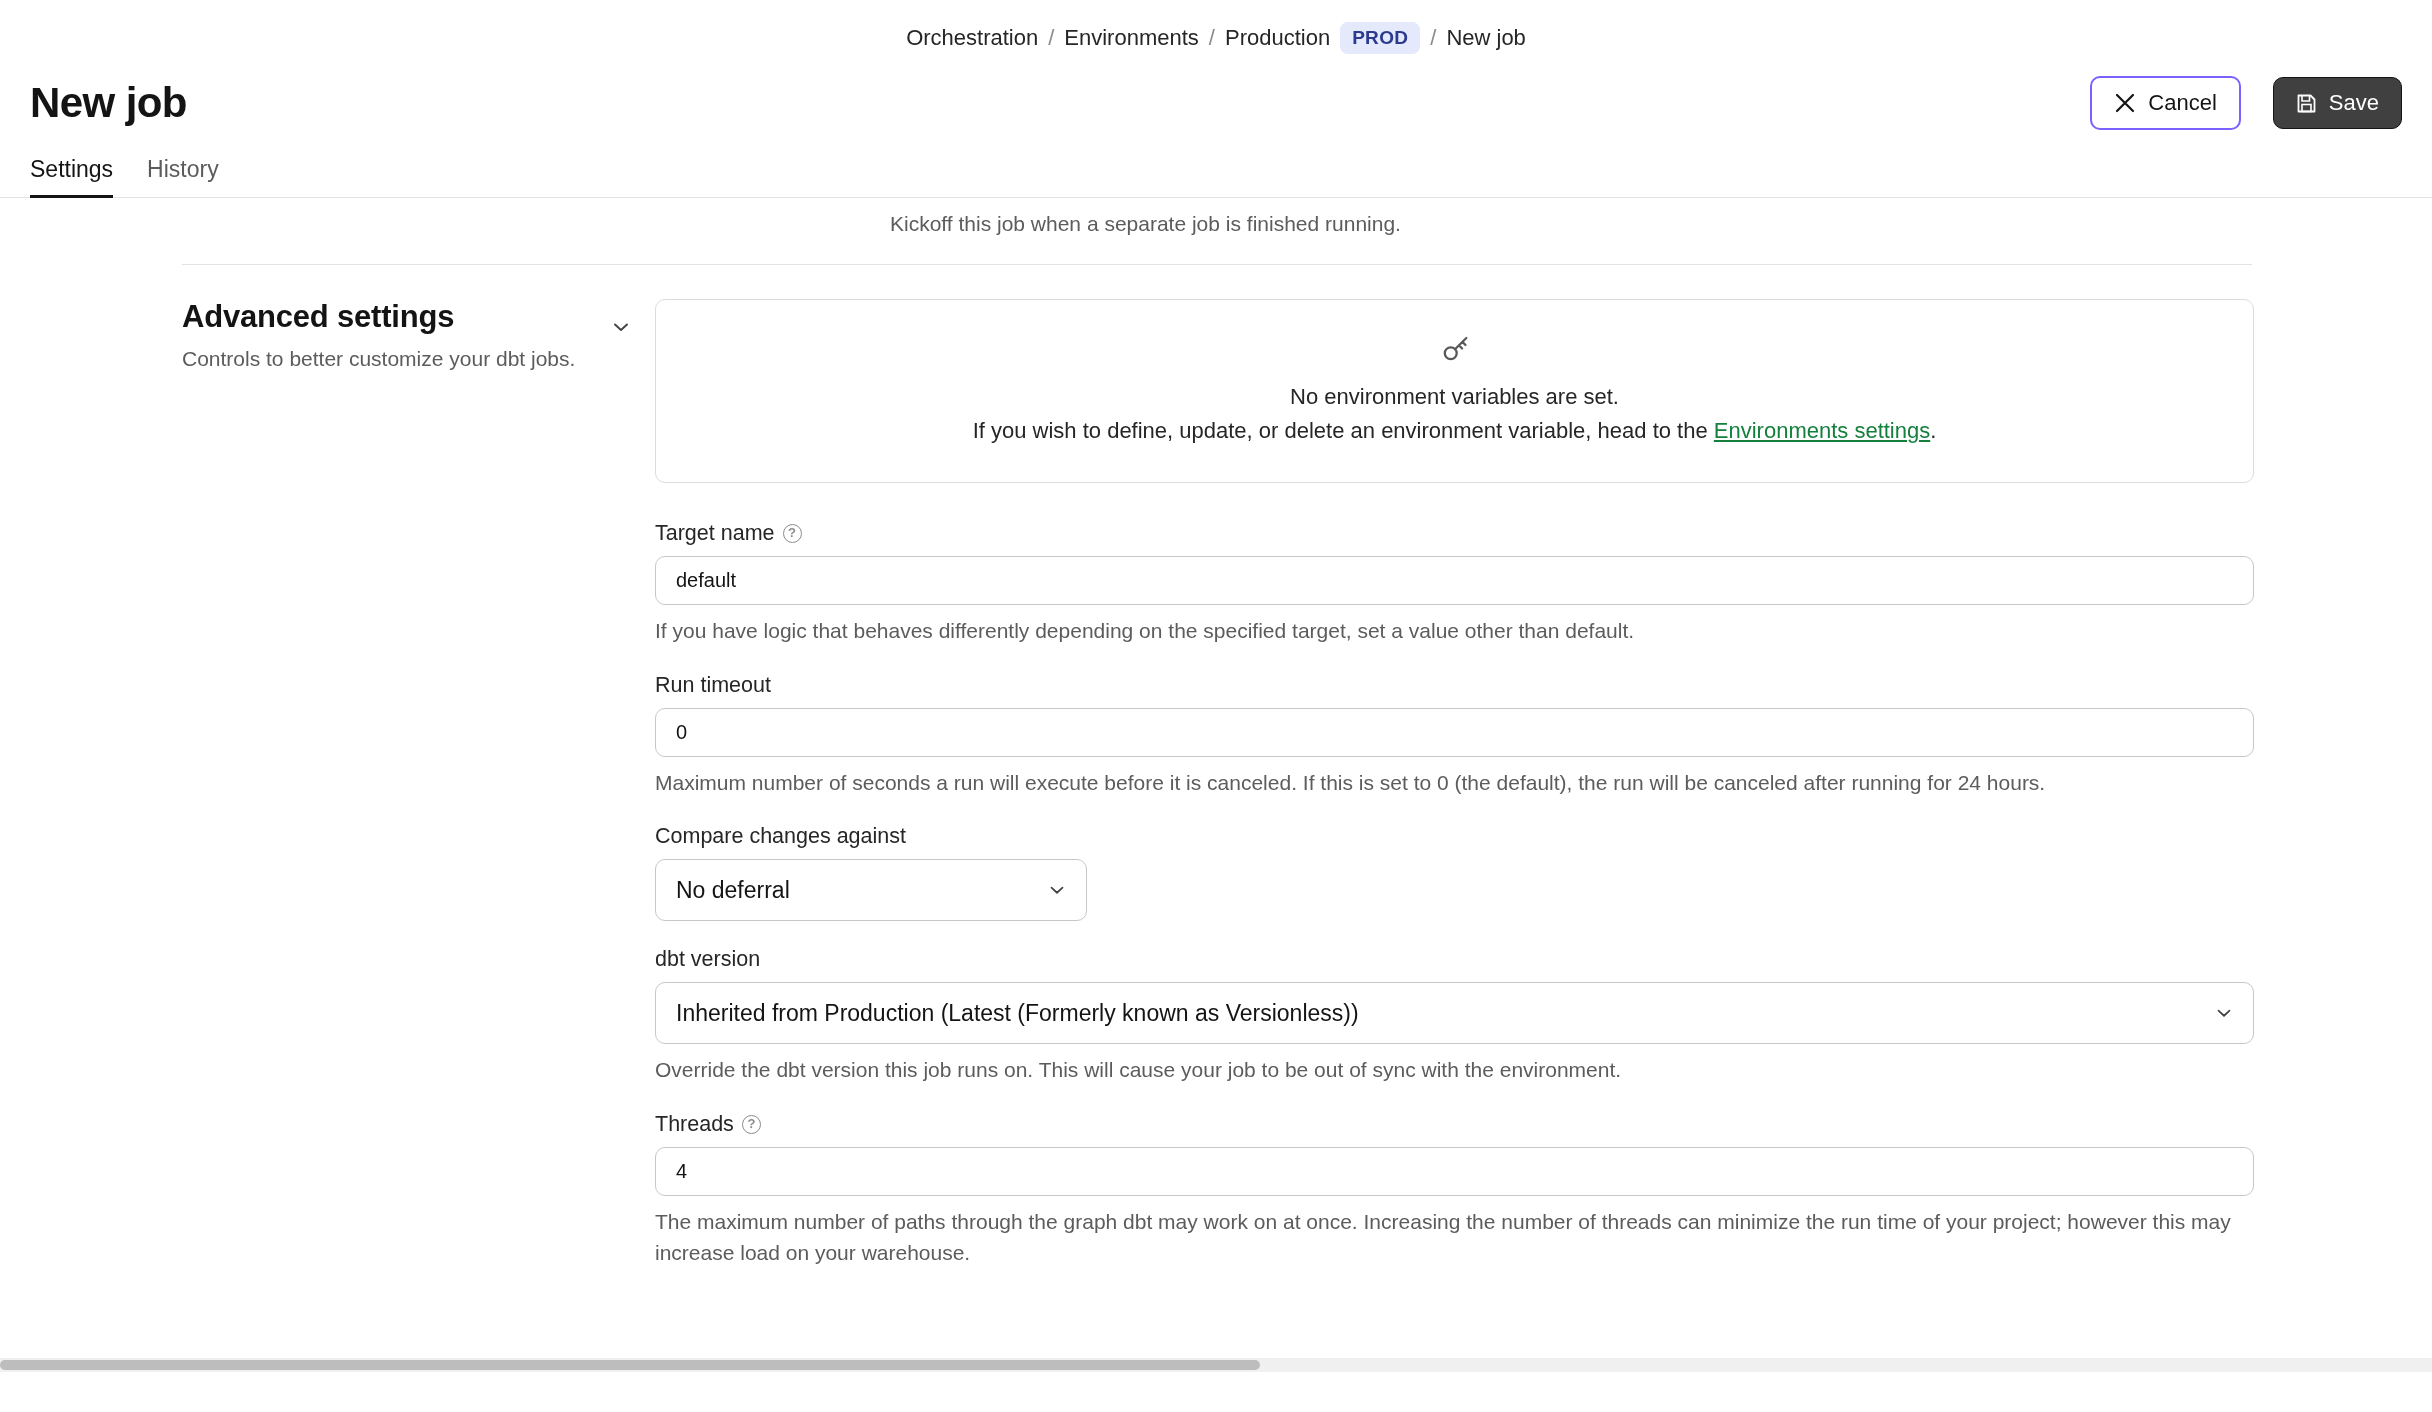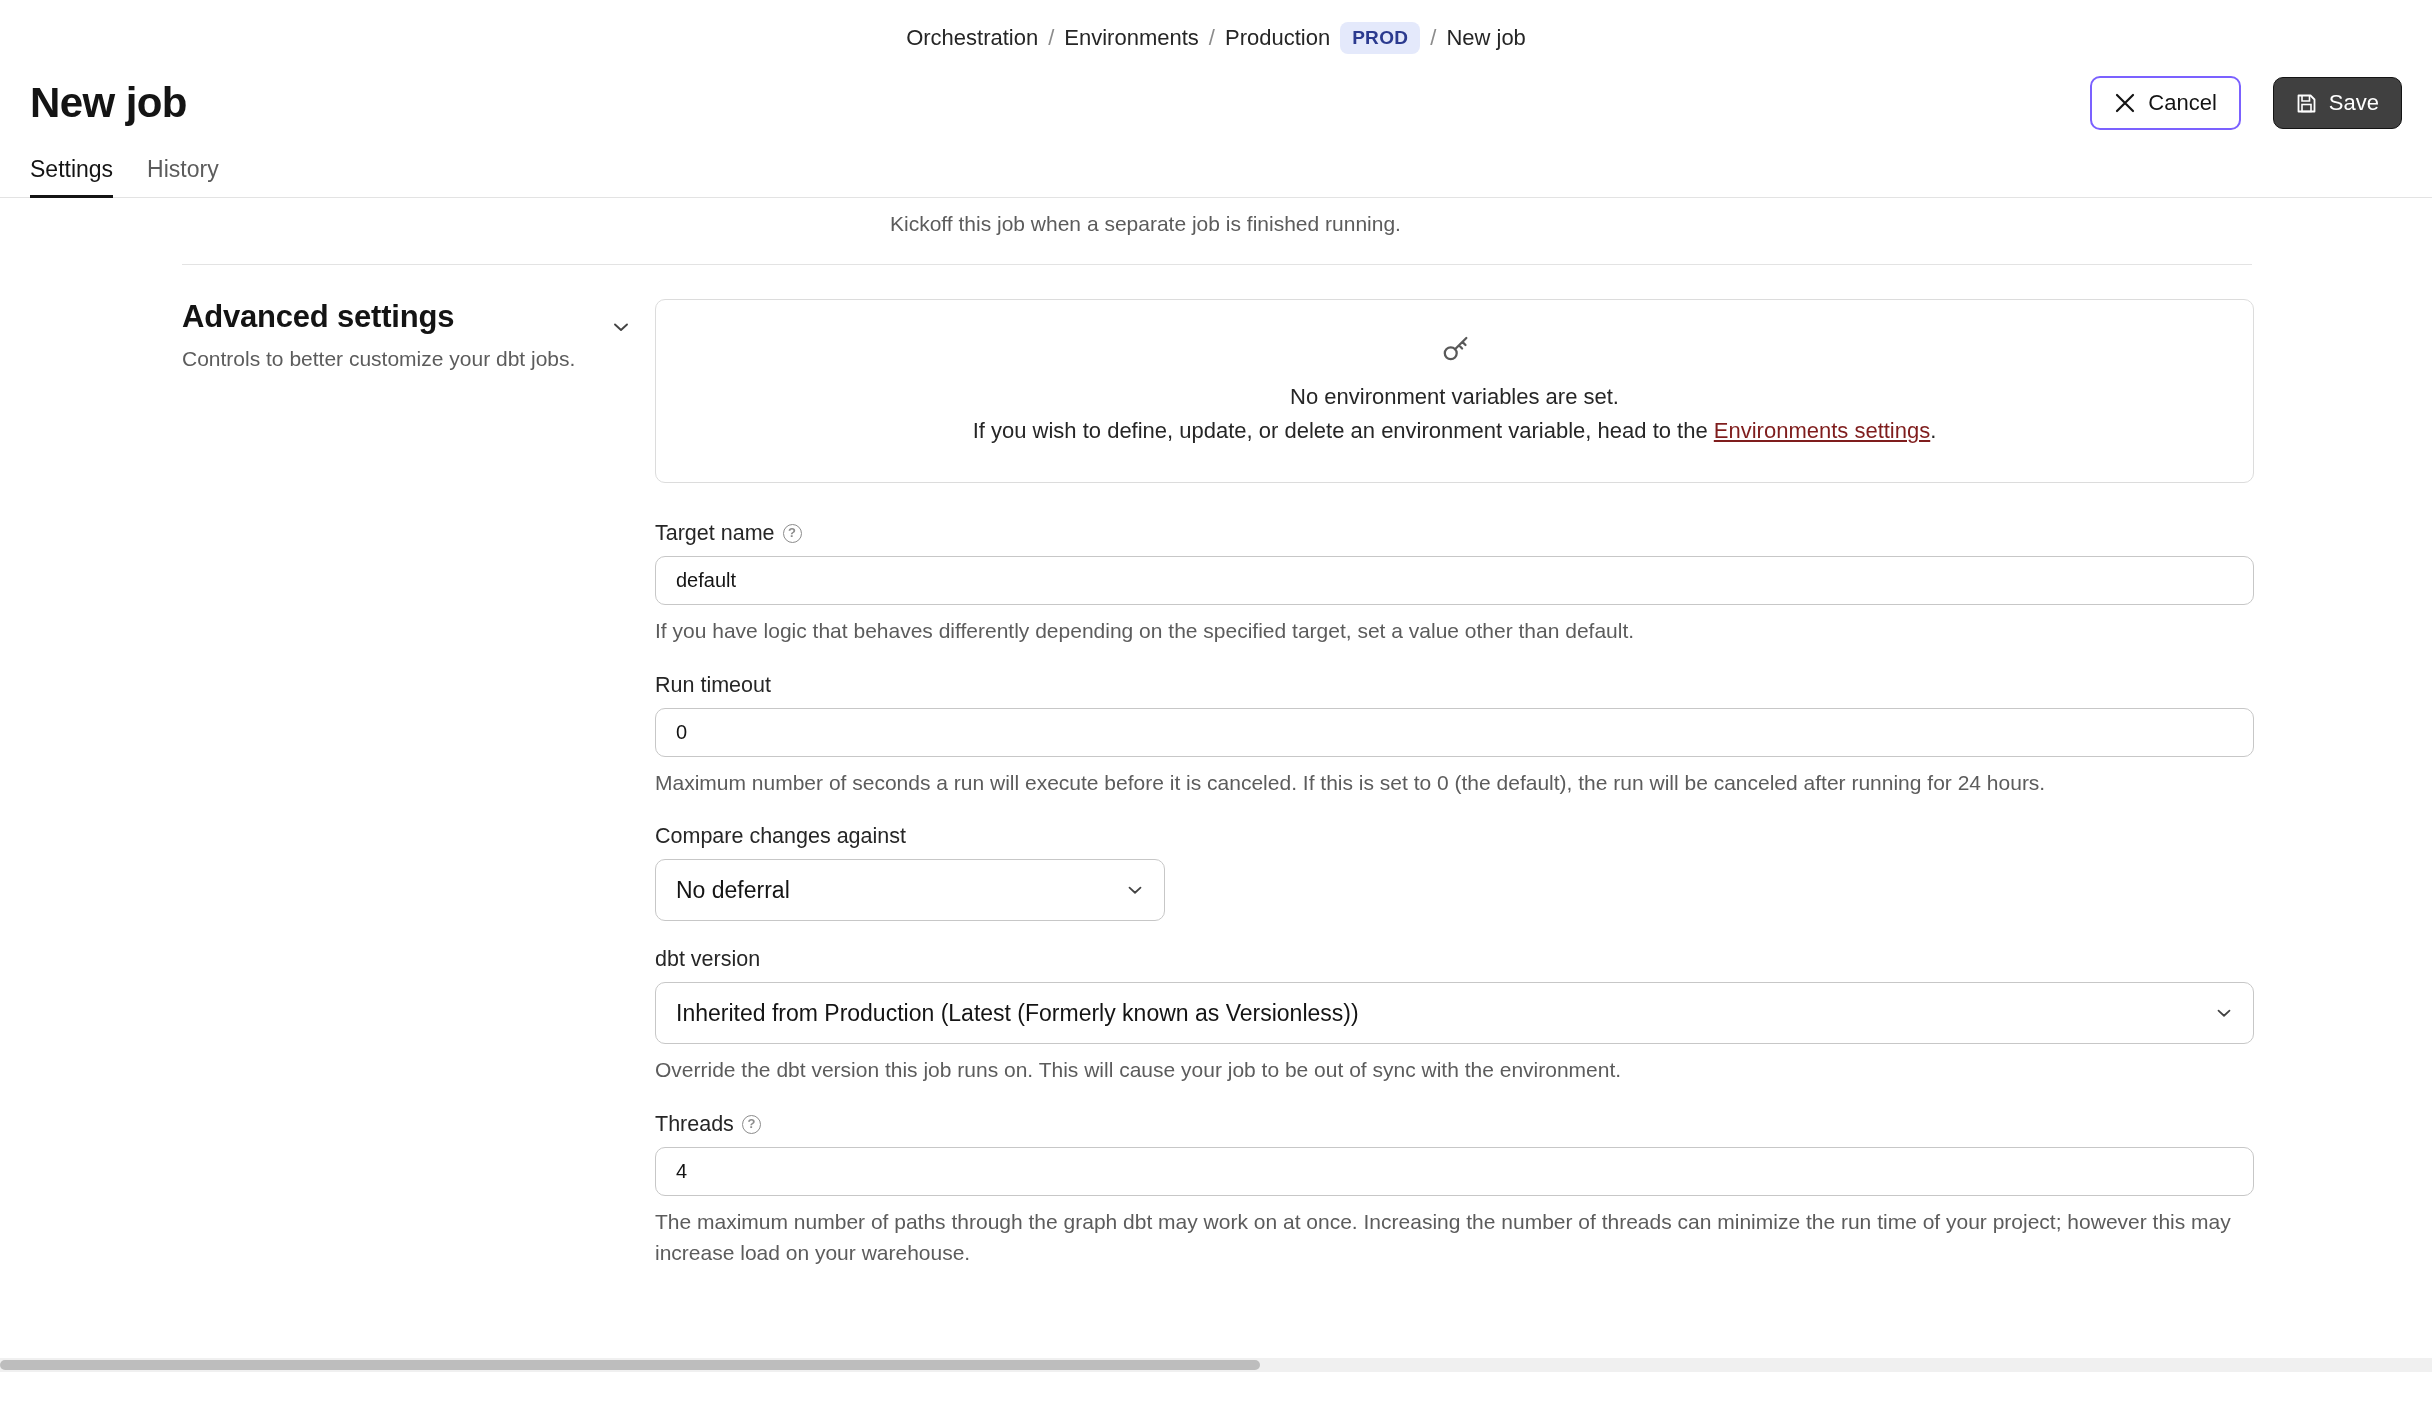--- a/index.html
+++ b/index.html
@@ -154,21 +154,21 @@
     text-align: center;
     margin-bottom: 38px;
   }
   .envvar-box .key-icon { color: #595959; margin-bottom: 10px; }
   .envvar-line {
     font-size: 22px;
     color: #262626;
     line-height: 1.55;
   }
   .envvar-line a {
-    color: #7f1d1d;
+    color: #15803d;
     text-decoration: underline;
   }
 
   .field { margin-bottom: 26px; }
   .field-label {
     display: flex;
     align-items: center;
     gap: 8px;
     font-size: 21.5px;
     color: #262626;
@@ -211,21 +211,21 @@
     height: 62px;
     display: flex;
     align-items: center;
     justify-content: space-between;
     padding: 0 18px 0 20px;
     font-size: 23px;
     color: #141414;
     background: #fff;
     cursor: pointer;
   }
-  .select.narrow { width: 510px; }
+  .select.narrow { width: 432px; }
   .select .chev { color: #434343; display: flex; }
 
   .scrollbar-track {
     position: absolute;
     left: 0; right: 0; bottom: 0;
     height: 14px;
     background: #f0f0f0;
   }
   .scrollbar-thumb {
     position: absolute;

